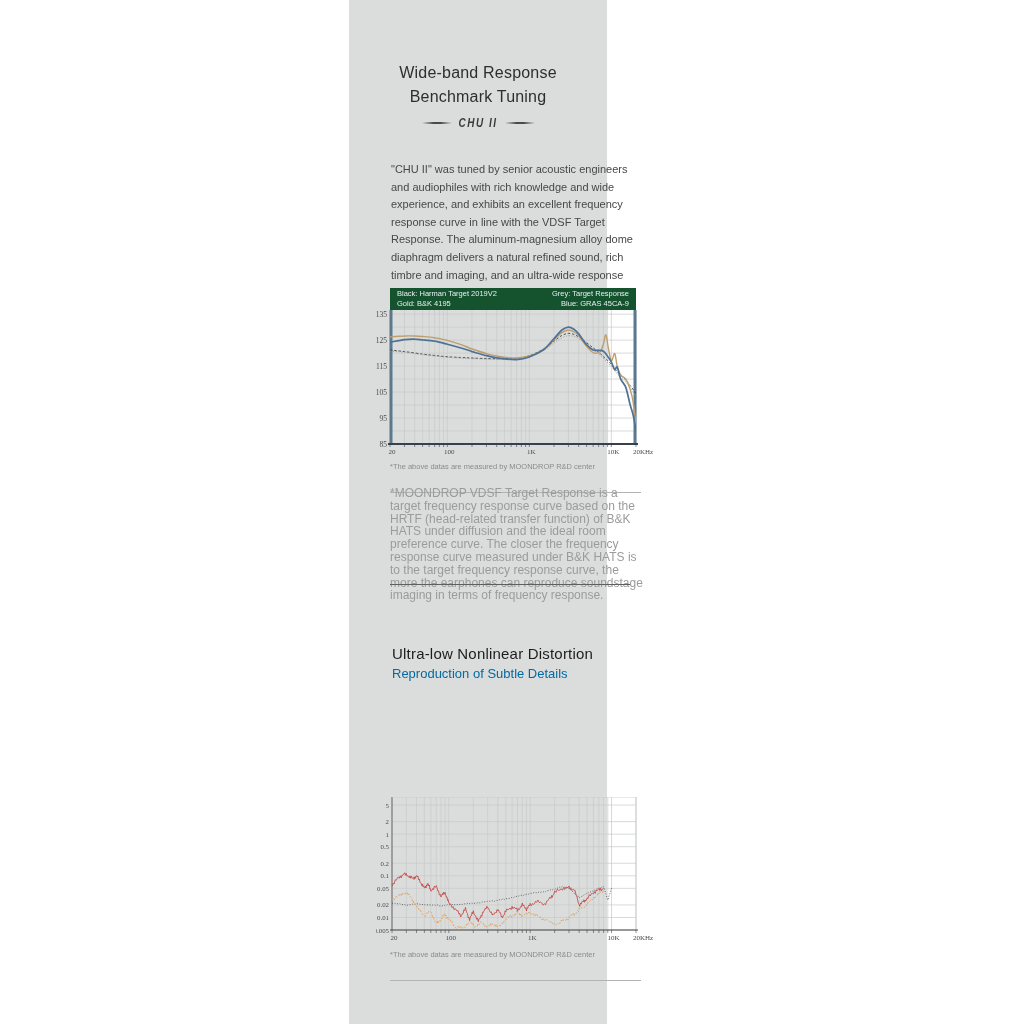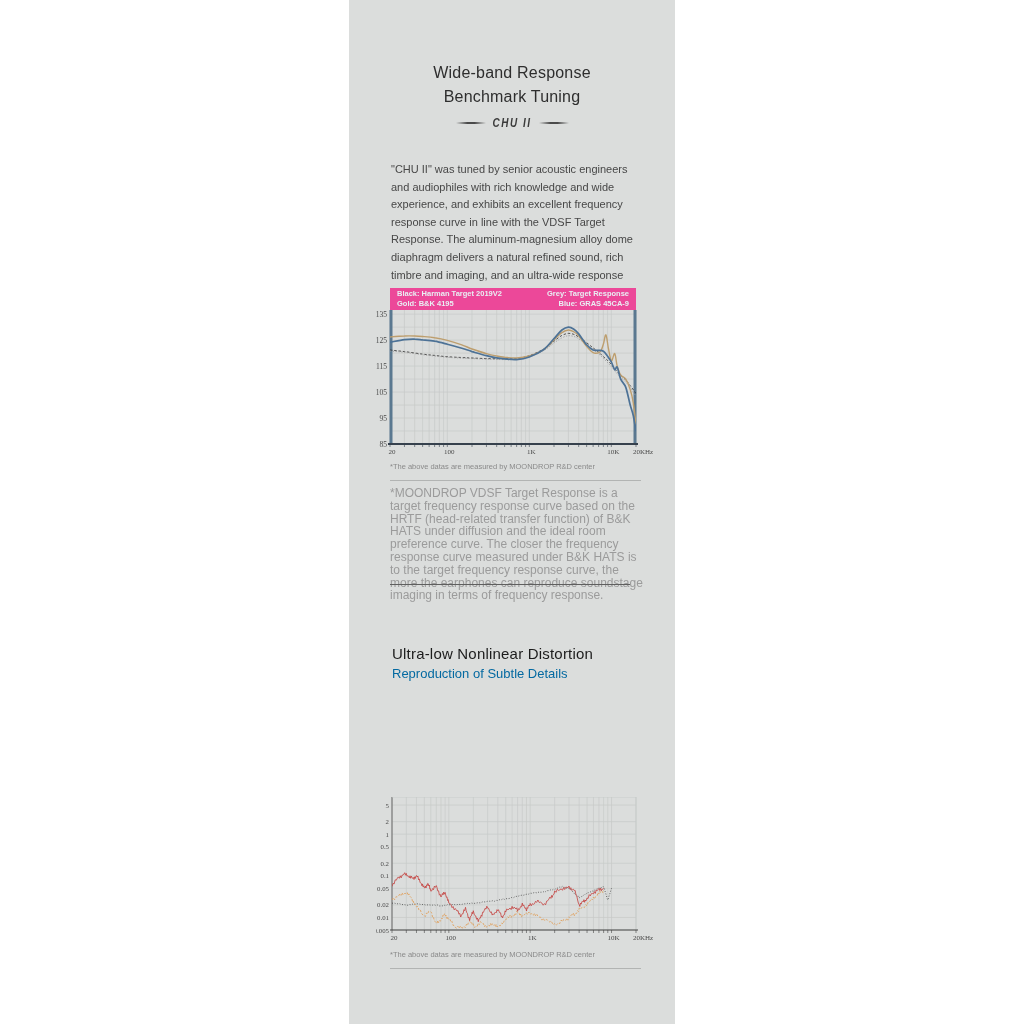--- a/index.html
+++ b/index.html
@@ -1,29 +1,29 @@
 <!DOCTYPE html>
 <html><head>
 <meta charset="utf-8">
 <style>
   html,body{margin:0;padding:0;}
   body{width:1024px;height:1024px;background:#ffffff;position:relative;
        font-family:"Liberation Sans",sans-serif;overflow:hidden;}
-  .column{position:absolute;left:349px;top:0;width:326px;height:1024px;background:#dbdddc;}
+  .column{position:absolute;left:349px;top:0;width:258px;height:1024px;background:#dbdddc;}
   .abs{position:absolute;}
   .title{width:100%;text-align:center;font-size:16px;color:#2e2e2e;letter-spacing:.2px;}
   .logo-row{width:100%;display:flex;align-items:center;justify-content:center;gap:7px;}
   .logo-dash{width:30px;height:2px;background:linear-gradient(90deg,rgba(70,70,70,0) 0%,#4a4a4a 38%,#4a4a4a 62%,rgba(70,70,70,0) 100%);}
   .logo-text{font-size:10px;font-weight:bold;letter-spacing:1.5px;color:#3b3b3b;transform:scaleY(1.2);}
   .body-text{font-size:11px;line-height:17.6px;color:#474747;}
-  .legend{background:#ec4899;color:#e9eff4;font-size:7.5px;line-height:10px;
+  .legend{background:#14532d;color:#e9eff4;font-size:7.5px;line-height:10px;
           display:grid;grid-template-columns:1fr auto;align-content:center;
-          padding:1px 7px;box-sizing:border-box;font-weight:bold;}
+          padding:1px 7px;box-sizing:border-box;}
   .legend .r{text-align:right;}
-  .footnote{font-size:7.5px;color:#8a8a8a;border-bottom:1px solid #b2b4b3;padding-bottom:9px;}
+  .footnote{font-size:7.5px;color:#8a8a8a;border-bottom:1px solid #b2b4b3;padding-bottom:21px;}
   .fineprint{font-size:12px;line-height:12.8px;color:#9b9b9b;}
   .divider{height:1px;background:#5f5f5f;}
   .h2{font-size:15px;color:#1c1c1c;letter-spacing:.2px;}
   .h2sub{font-size:13px;color:#0369a1;}
   svg text{font-family:"Liberation Serif",serif;fill:#4a4a4a;}
 </style>
 </head>
 <body>
 
 <div class="column">

